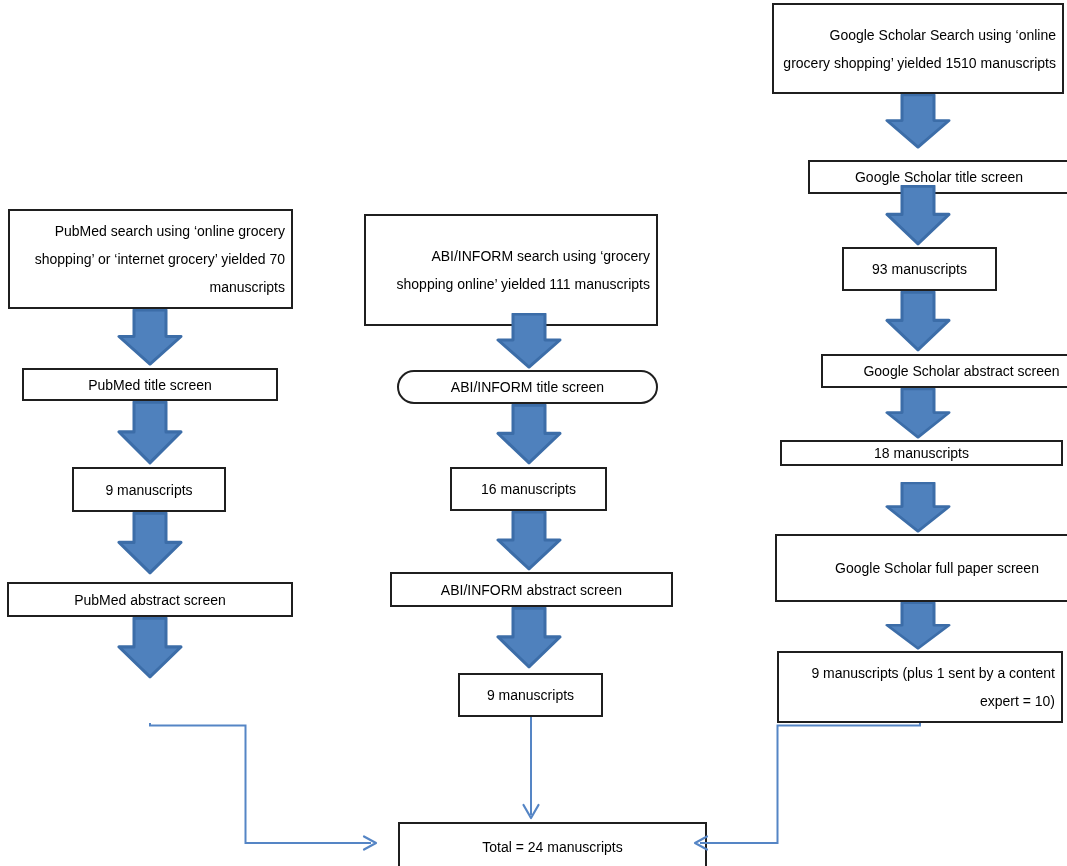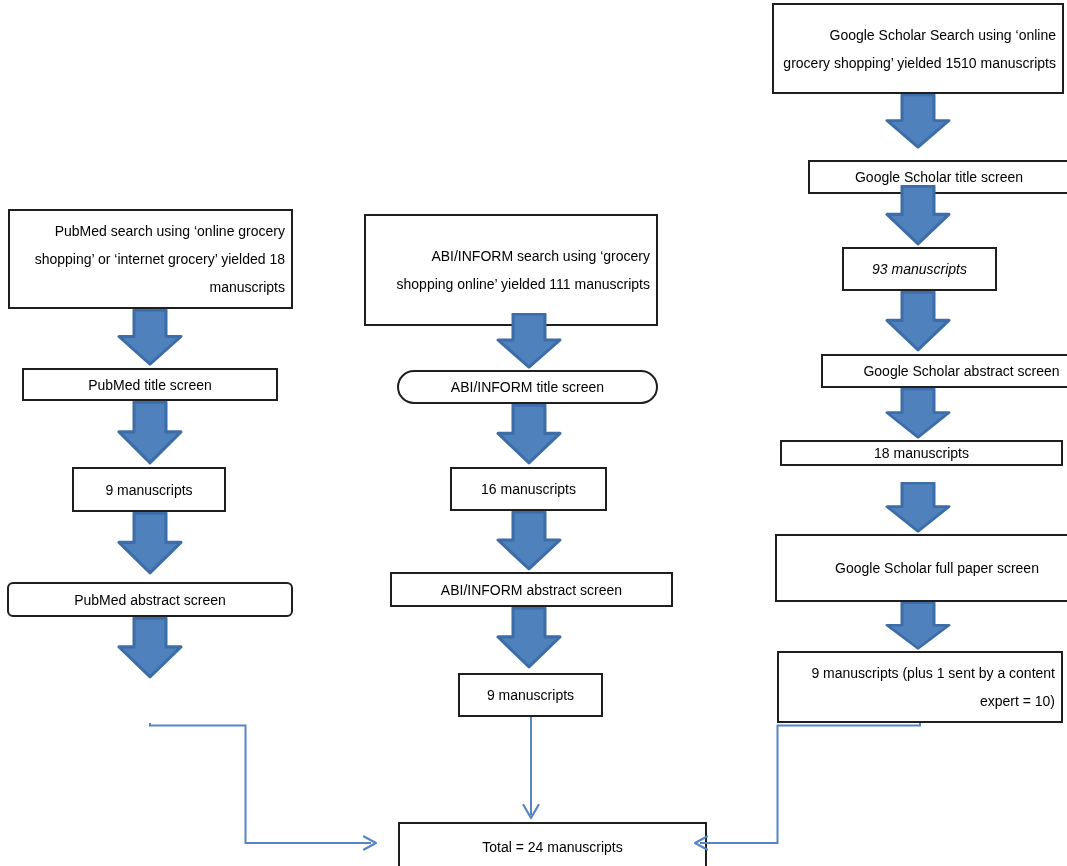--- a/index.html
+++ b/index.html
@@ -29,62 +29,62 @@
   .barrow svg { display: block; width: 100%; height: 100%; }
   .barrow polygon { fill: #4f81bd; stroke: #3c6da8; stroke-width: 3; stroke-linejoin: round; }
   #overlay { position: absolute; left: 0; top: 0; pointer-events: none; }
   #overlay path { fill: none; stroke: #5585c5; stroke-width: 2; }
   #overlay path.head { stroke-width: 2.2; stroke-linecap: round; stroke-linejoin: round; }
 
   
   #b-l1 { left: 8px;   top: 209px; width: 285px; height: 100px; }
   #b-l2 { left: 22px;  top: 368px; width: 256px; height: 33px; }
   #b-l3 { left: 72px;  top: 467px; width: 154px; height: 45px; }
-  #b-l4 { left: 7px;   top: 582px; width: 286px; height: 35px; border-radius: 6px; }
+  #b-l4 { left: 7px;   top: 582px; width: 286px; height: 35px; }
   #b-l5 { left: 50px;  top: 680px; width: 197px; height: 43px; }
   #a-l1 { left: 117px; top: 309px; width: 66px; height: 57px; }
   #a-l2 { left: 117px; top: 401px; width: 66px; height: 64px; }
   #a-l3 { left: 117px; top: 512px; width: 66px; height: 63px; }
   #a-l4 { left: 117px; top: 617px; width: 66px; height: 62px; }
 
   
   #b-m1 { left: 364px; top: 214px; width: 294px; height: 112px; }
   #b-m2 { left: 397px; top: 370px; width: 261px; height: 34px; border-radius: 17px; }
   #b-m3 { left: 450px; top: 467px; width: 157px; height: 44px; }
   #b-m4 { left: 390px; top: 572px; width: 283px; height: 35px; }
   #b-m5 { left: 458px; top: 673px; width: 145px; height: 44px; }
   #a-m1 { left: 496px; top: 313px; width: 66px; height: 56px; }
   #a-m2 { left: 496px; top: 404px; width: 66px; height: 61px; }
   #a-m3 { left: 496px; top: 511px; width: 66px; height: 60px; }
   #a-m4 { left: 496px; top: 607px; width: 66px; height: 62px; }
 
   
   #b-r1 { left: 772px; top: 3px;   width: 292px; height: 91px; }
   #b-r2 { left: 808px; top: 151px; width: 262px; height: 34px; margin-top: 9px; }
-  #b-r3 { left: 842px; top: 247px; width: 155px; height: 44px; font-style: italic; }
+  #b-r3 { left: 842px; top: 247px; width: 155px; height: 44px; }
   #b-r4 { left: 775px; top: 354px; width: 281px; height: 34px; margin-left: 46px; }
   #b-r5 { left: 780px; top: 440px; width: 283px; height: 26px; }
   #b-r6 { left: 775px; top: 534px; width: 324px; height: 68px; }
   #b-r7 { left: 777px; top: 651px; width: 286px; height: 72px; }
   #a-r1 { left: 885px; top: 94px;  width: 66px; height: 55px; }
   #a-r2 { left: 885px; top: 185px; width: 66px; height: 61px; }
   #a-r3 { left: 885px; top: 291px; width: 66px; height: 61px; }
   #a-r4 { left: 885px; top: 388px; width: 66px; height: 51px; }
   #a-r5 { left: 885px; top: 482px; width: 66px; height: 51px; }
   #a-r6 { left: 885px; top: 602px; width: 66px; height: 48px; }
 
   
   #b-total { left: 379px; top: 822px; width: 309px; height: 50px; margin-left: 19px; }
 </style>
 </head>
 <body>
 
 <div class="canvas">
 
-  <div class="fbox" id="b-l1">PubMed search using ‘online grocery shopping’ or ‘internet grocery’ yielded 18 manuscripts</div>
+  <div class="fbox" id="b-l1">PubMed search using ‘online grocery shopping’ or ‘internet grocery’ yielded 70 manuscripts</div>
   <div class="barrow" id="a-l1">
       <svg viewBox="0 0 66 58" preserveAspectRatio="none">
         <polygon points="17,1 49,1 49,28 64,28 33,56 2,28 17,28"></polygon>
       </svg>
     </div>
   <div class="fbox" id="b-l2">PubMed title screen</div>
   <div class="barrow" id="a-l2">
       <svg viewBox="0 0 66 58" preserveAspectRatio="none">
         <polygon points="17,1 49,1 49,28 64,28 33,56 2,28 17,28"></polygon>
       </svg>

